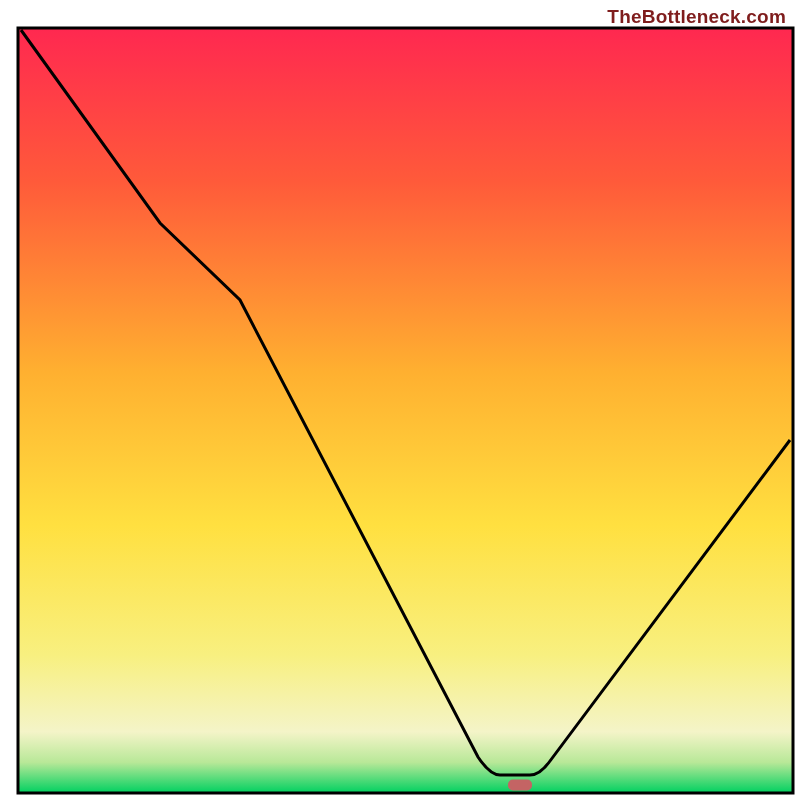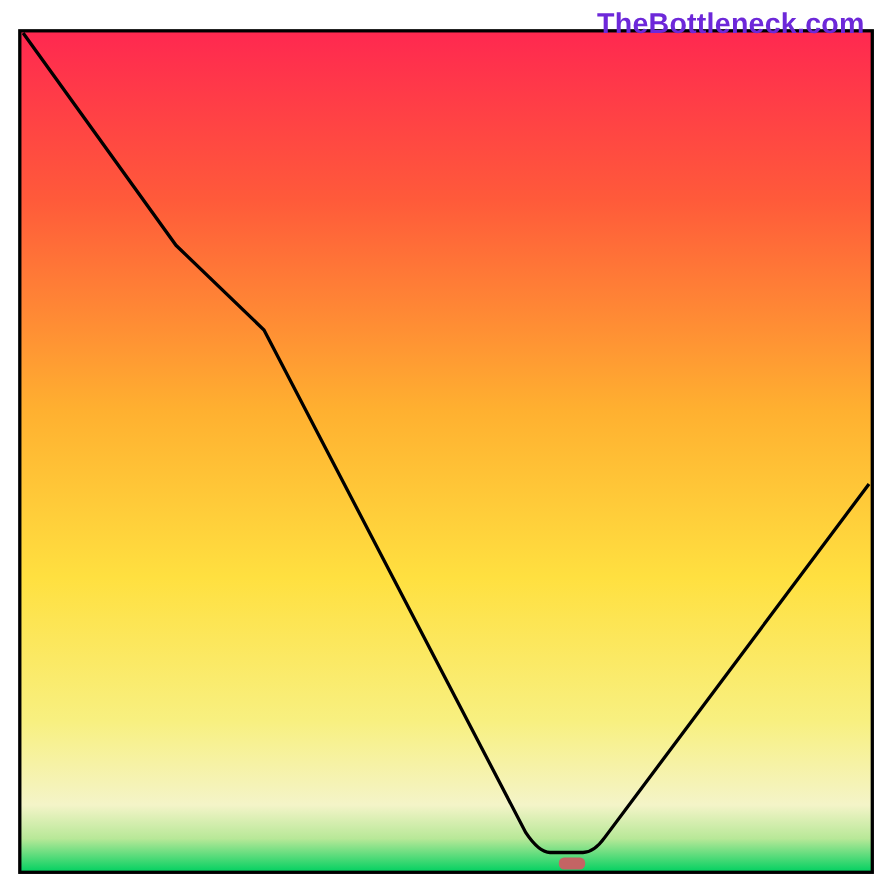--- a/index.html
+++ b/index.html
@@ -13,23 +13,23 @@
   }
   .container {
     position: relative;
     width: 800px;
     height: 800px;
   }
   .watermark {
     position: absolute;
     top: 6px;
     right: 14px;
-    font-size: 26px;
+    font-size: 19px;
     font-weight: 600;
-    color: #6d28d9;
+    color: #7f1d1d;
     letter-spacing: 0.2px;
   }
   svg {
     position: absolute;
     top: 0;
     left: 0;
     width: 800px;
     height: 800px;
   }
 </style>

